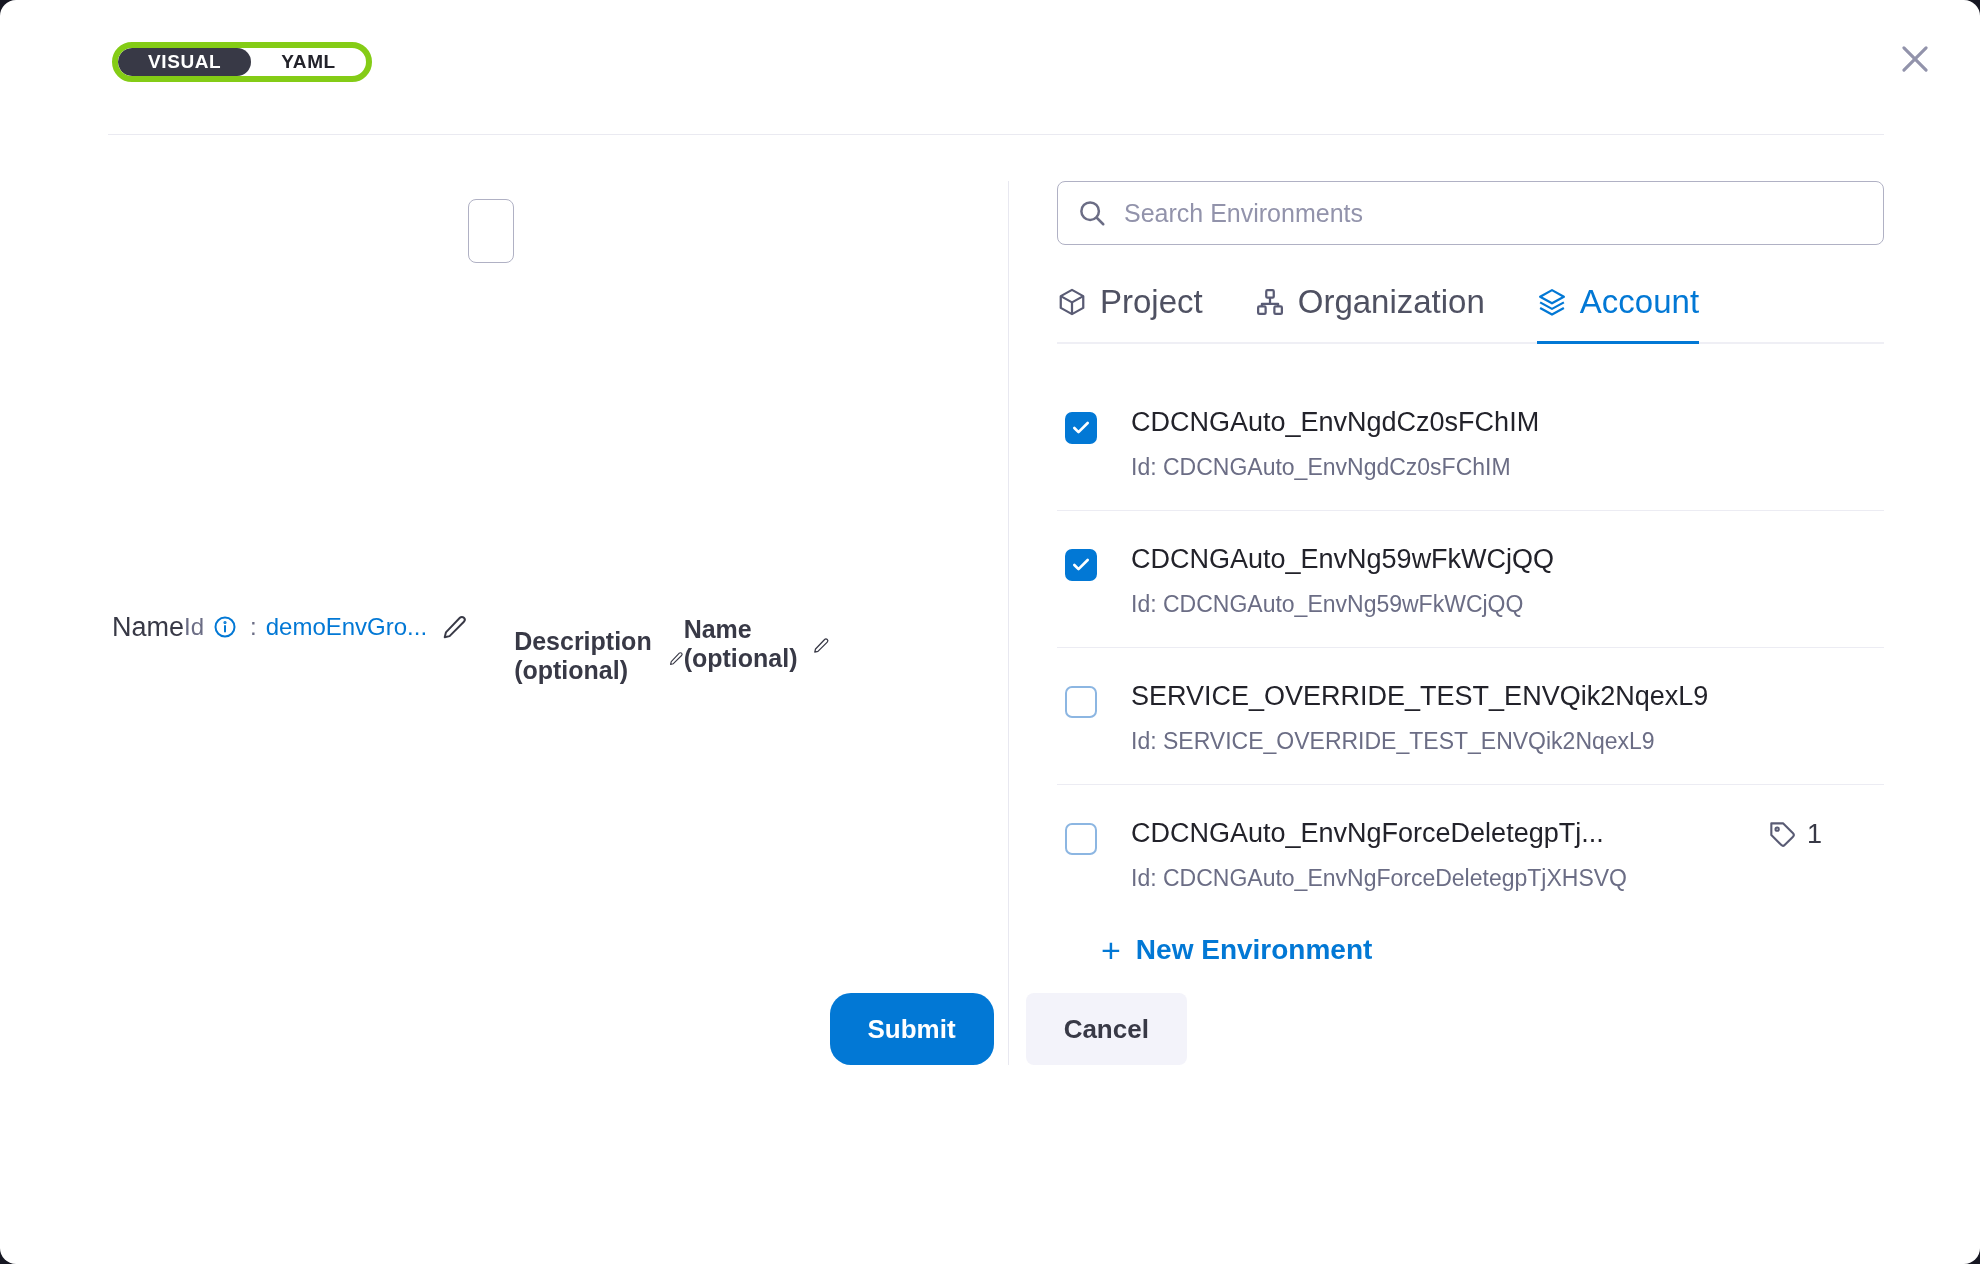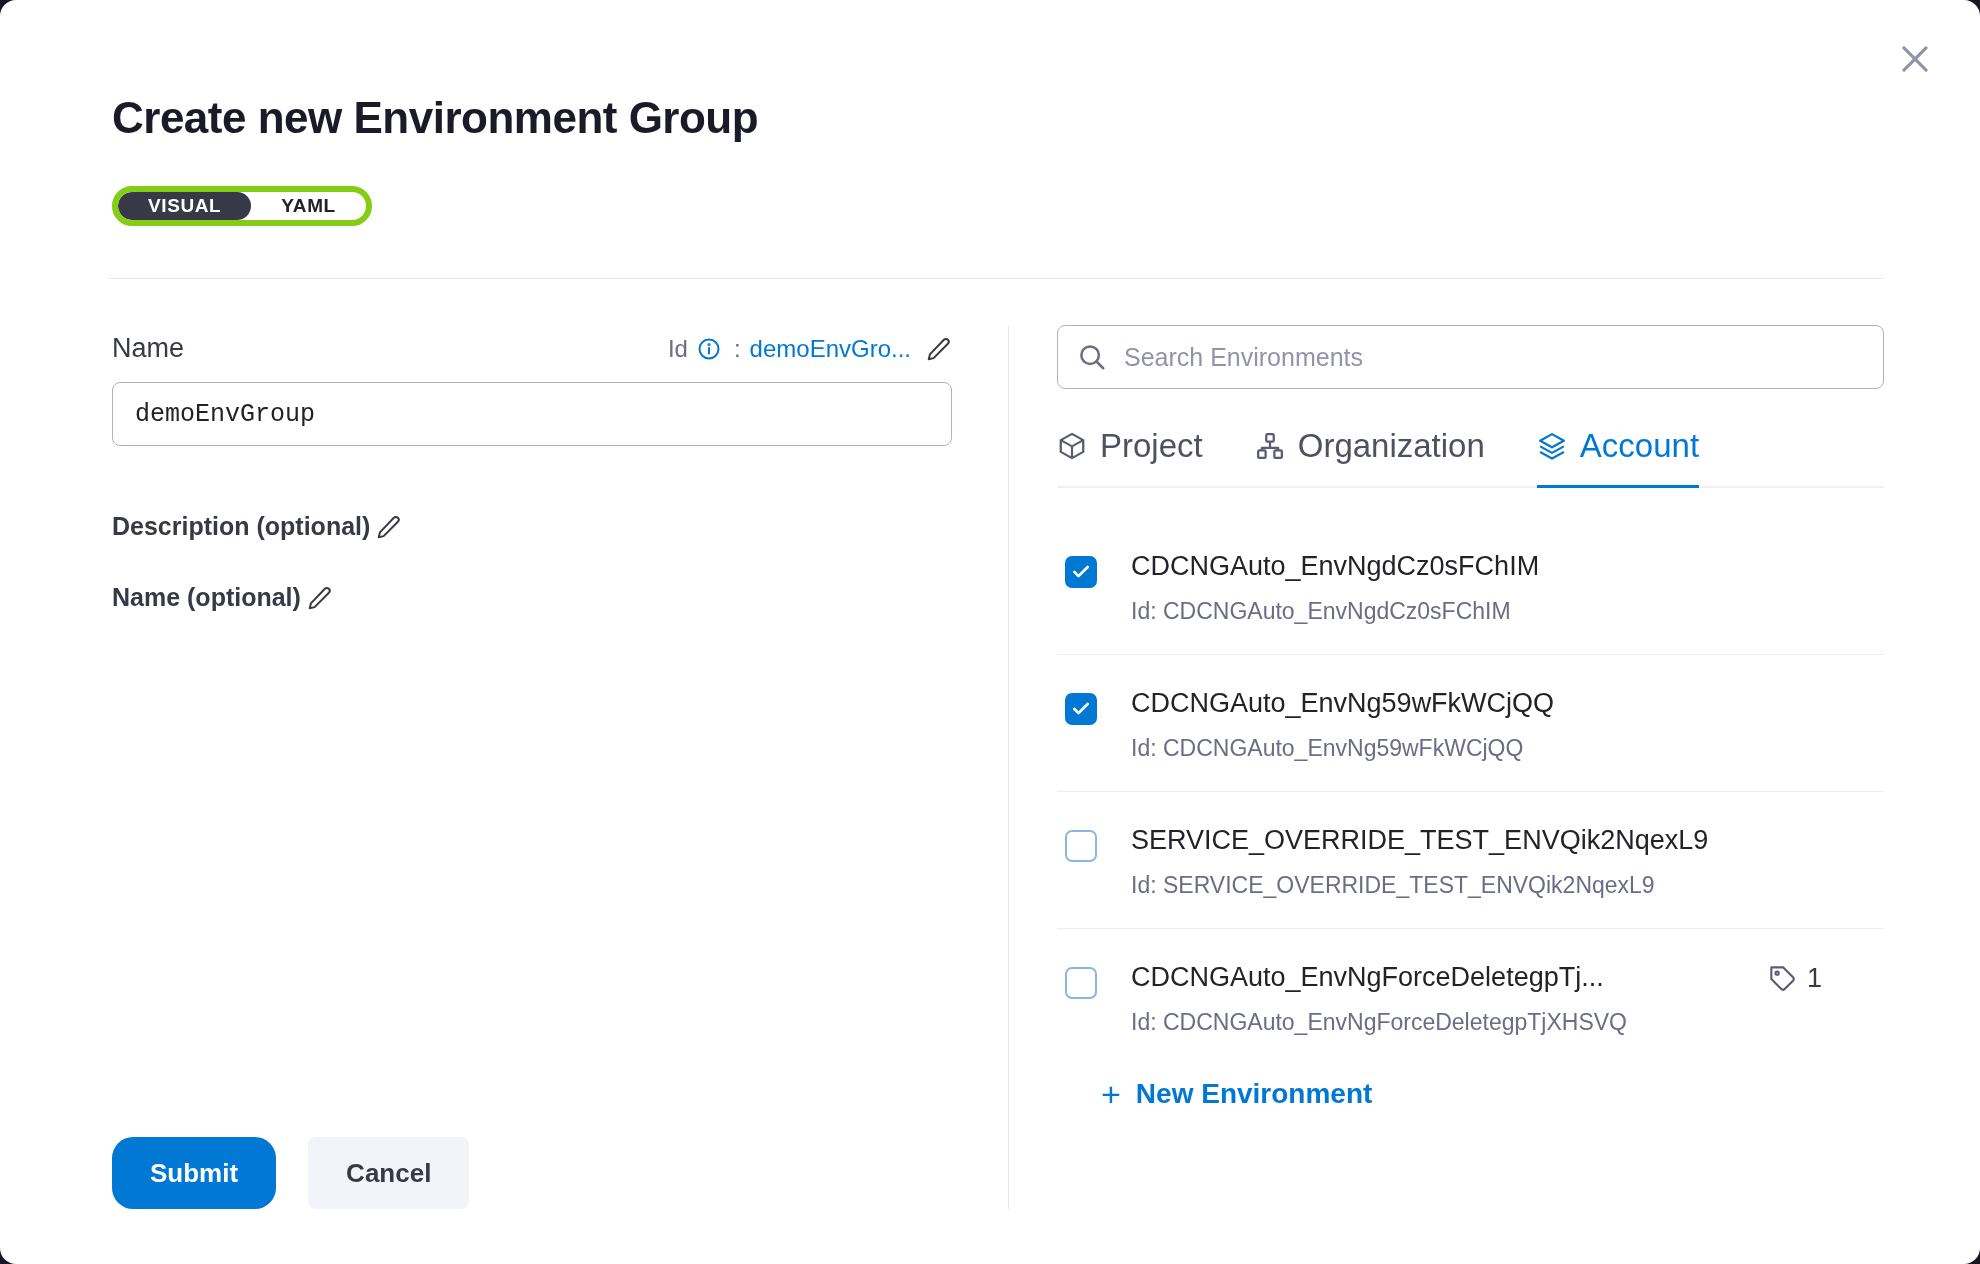--- a/index.html
+++ b/index.html
@@ -54,21 +54,21 @@
     margin: 52px 96px 0 108px;
   }
   
   .columns {
     display: flex;
     margin: 46px 96px 0 112px;
     height: 884px;
   }
   .left {
     width: 840px;
-    display: flex; flex-direction: column;
+    display: flex; flex-direction: row;
   }
   .vdiv {
     width: 1px; background: #e8e8f0;
     margin-left: 56px;
     align-self: stretch;
   }
   .right {
     flex: 1;
     padding-left: 48px;
     display: flex; flex-direction: column;
@@ -180,21 +180,20 @@
 
 <div class="modal">
 
   <div class="close-btn">
     <svg viewBox="0 0 24 24" fill="none" stroke="currentColor" stroke-width="2" stroke-linecap="round">
       <line x1="5" y1="5" x2="19" y2="19"></line>
         <line x1="19" y1="5" x2="5" y2="19"></line>
     </svg>
   </div>
 
-  <h1 class="title">Create new Environment Group</h1>
 
   <div class="toggle">
     <div class="seg active">VISUAL</div>
     <div class="seg">YAML</div>
   </div>
 
   <div class="hr"></div>
 
   <div class="columns">
 

